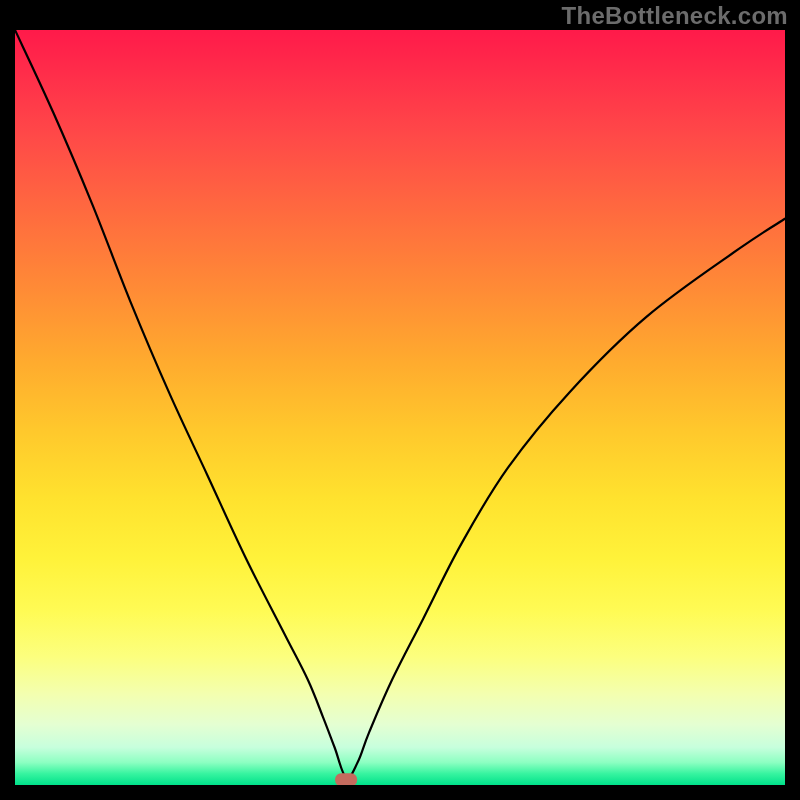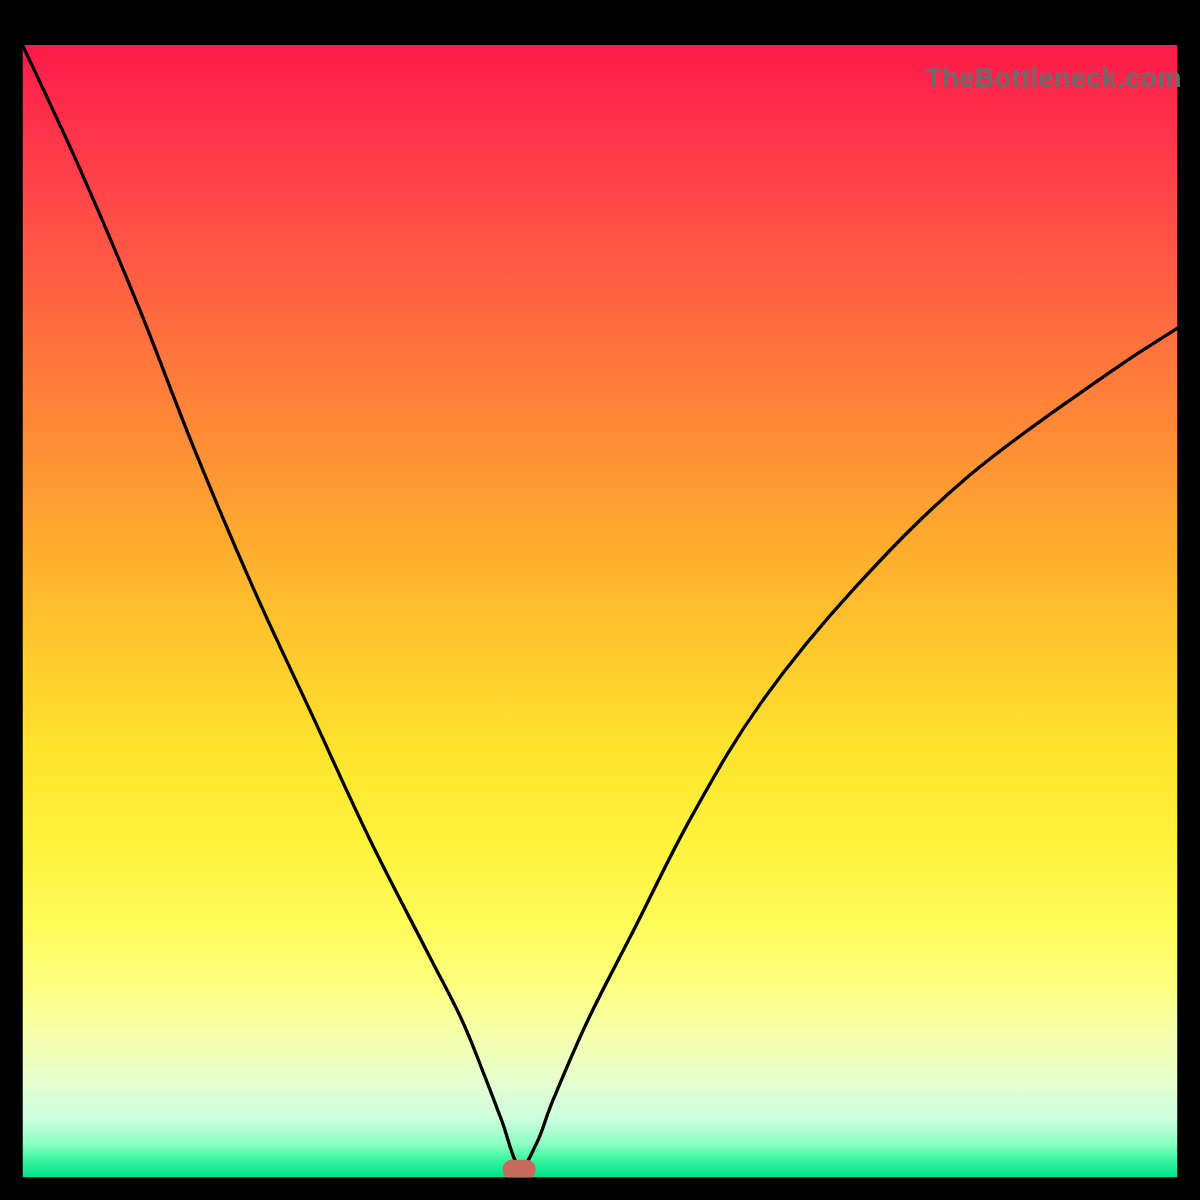--- a/index.html
+++ b/index.html
@@ -11,26 +11,25 @@
     width: 800px;
     height: 800px;
     position: relative;
     background: #000;
   }
   .watermark {
     position: absolute;
     top: 2px;
     right: 12px;
     font-family: Arial, Helvetica, sans-serif;
-    font-size: 18px;
+    font-size: 24px;
     font-weight: bold;
     color: #6c6c6c;
     z-index: 10;
     letter-spacing: 0.3px;
-    margin-top: 40px;
   }
   .plot-area {
     position: absolute;
     left: 15px;
     top: 30px;
     width: 770px;
     height: 755px;
     overflow: hidden;
   }
   .gradient-bg {

